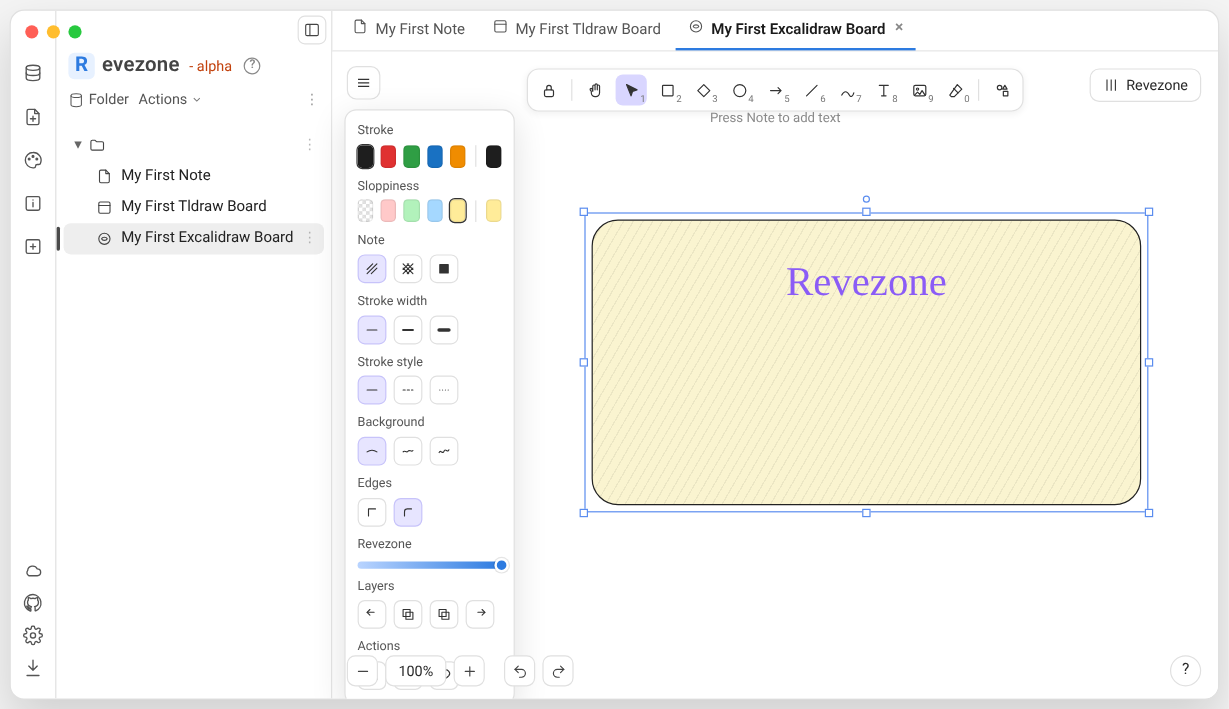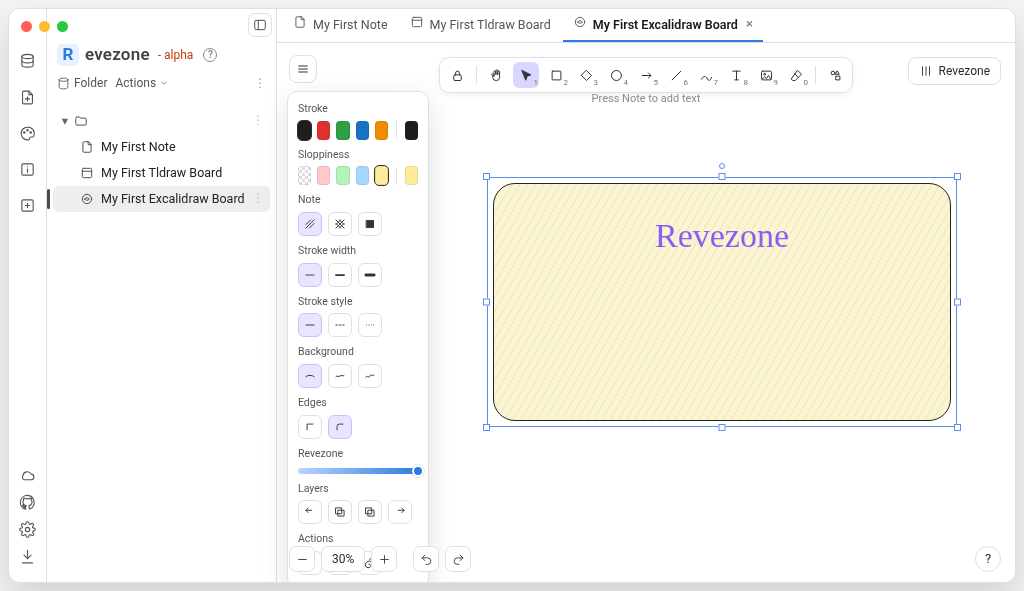--- a/index.html
+++ b/index.html
@@ -592,21 +592,21 @@
           <div class="handle bm"></div>
           <div class="handle br"></div>
         </div>
 
         <div class="footer">
           <div class="fbtn">
               <svg viewBox="0 0 24 24">
                 <path d="M5 12h14"></path>
               </svg>
             </div>
-          <div class="zoom">30%</div>
+          <div class="zoom">100%</div>
           <div class="fbtn">
               <svg viewBox="0 0 24 24">
                 <path d="M12 5v14M5 12h14"></path>
               </svg>
             </div>
           <div style="width:4px"></div>
           <div class="fbtn">
               <svg viewBox="0 0 24 24">
                 <path d="M9 14 4 9l5-5"></path>
                 <path d="M4 9h10a6 6 0 0 1 0 12h-3"></path>

